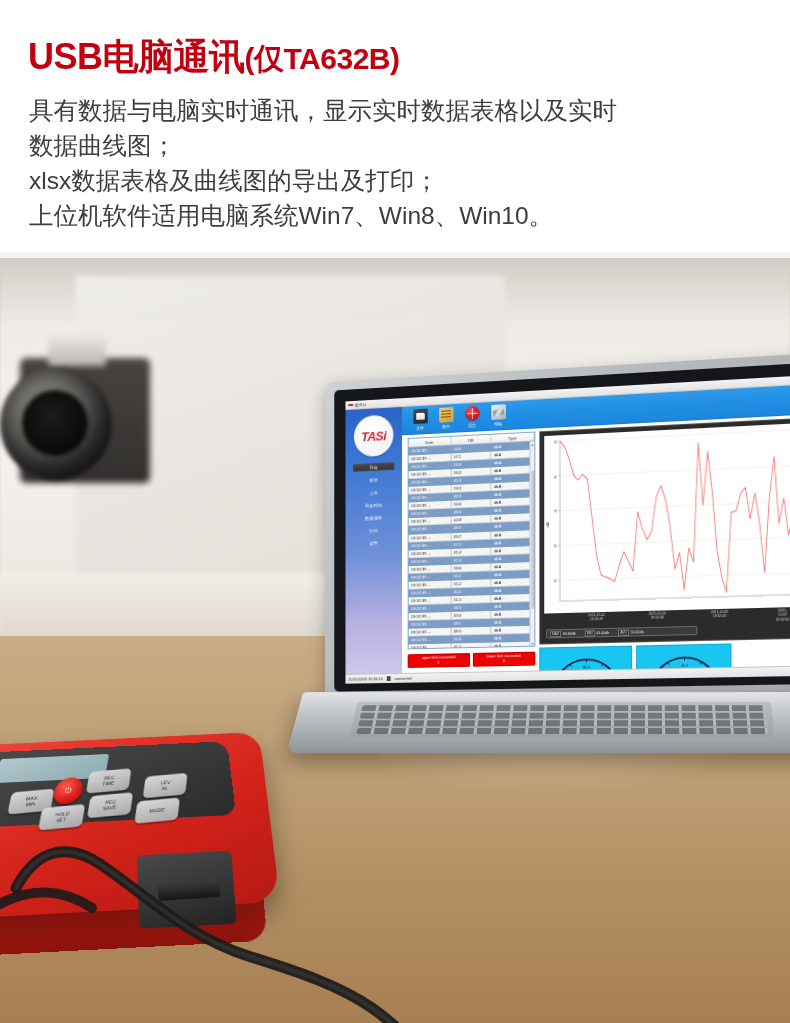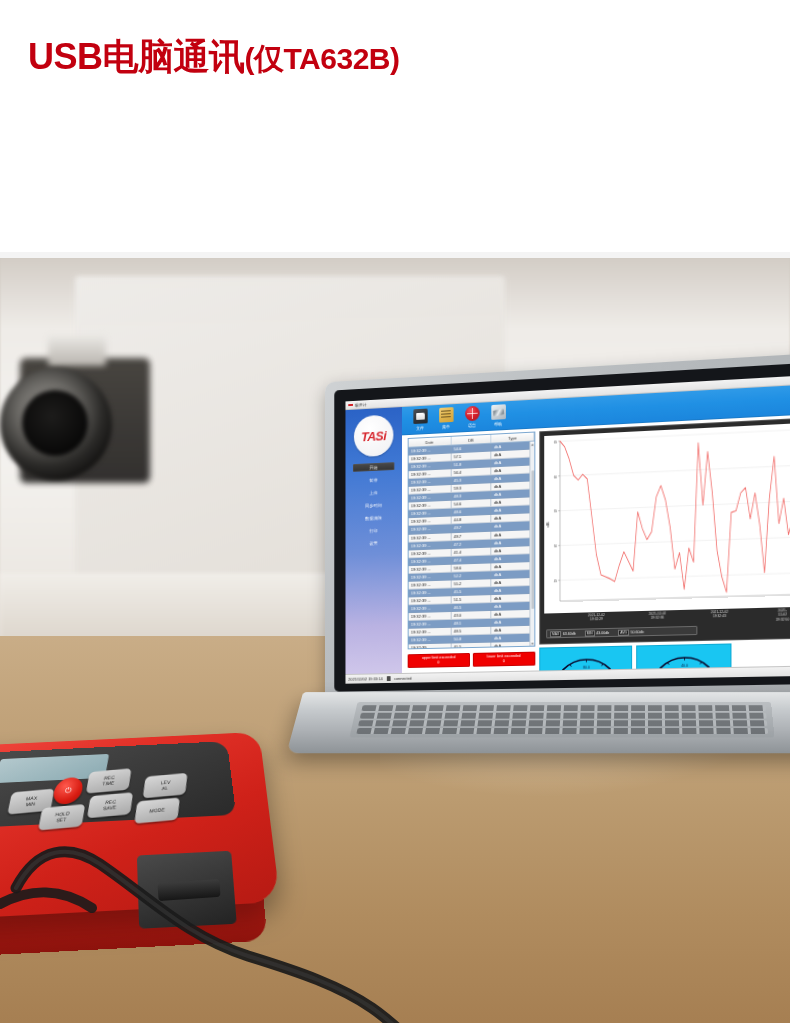--- a/index.html
+++ b/index.html
@@ -301,20 +301,24 @@
   
   #band { position: absolute; left: 0; top: 252px; width: 790px; height: 6px; background: #f4f4f4; }
 </style>
 </head>
 <body>
 
 <div id="header">
   <div id="header-title">
     <span>USB电脑通讯</span><span class="suffix">(仅TA632B)</span>
   </div>
+  <div id="header-body">具有数据与电脑实时通讯，显示实时数据表格以及实时
+数据曲线图；
+xlsx数据表格及曲线图的导出及打印；
+上位机软件适用电脑系统Win7、Win8、Win10。</div>
 </div>
 <div id="band"></div>
 
 <div id="photo">
 
   <div id="wall"></div>
   <div id="wall-panel"></div>
   <div id="wall-shelf"></div>
   <div id="camera-body"></div>
   <div id="camera-top"></div>

